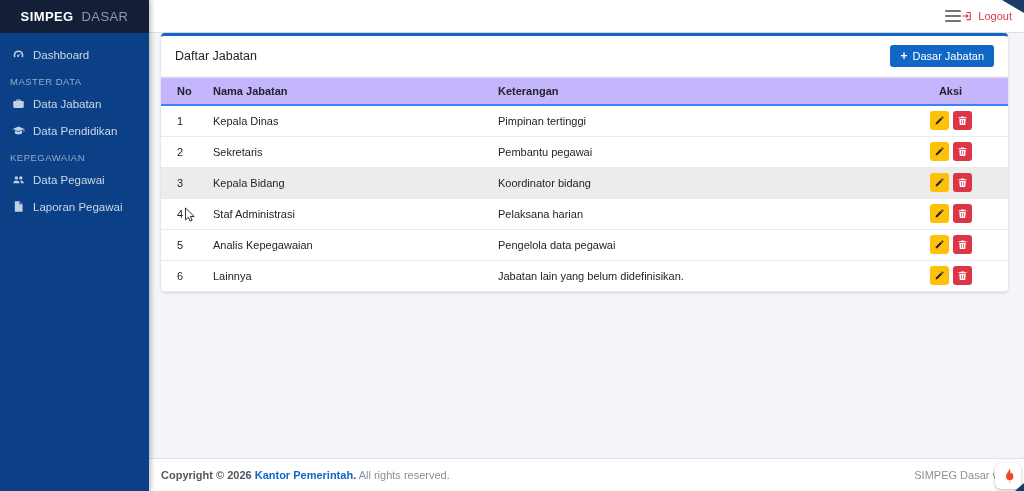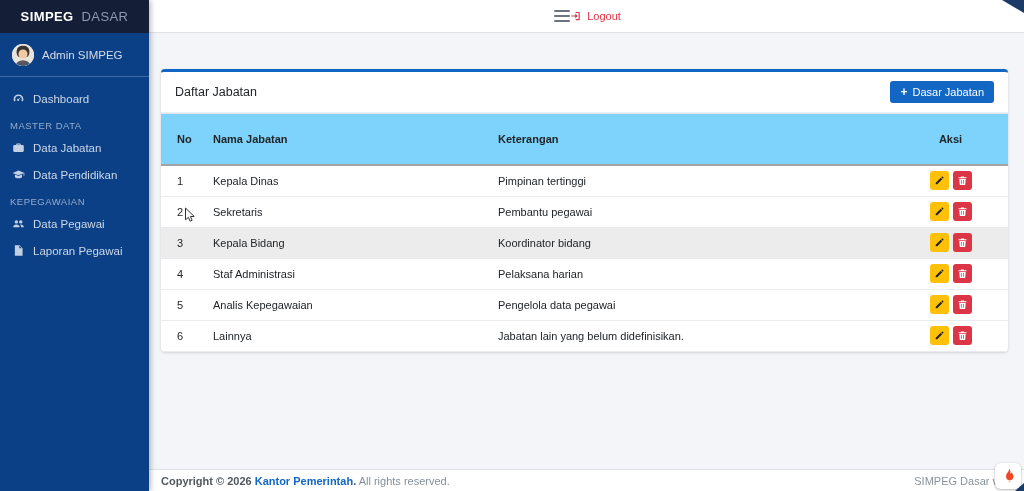--- a/index.html
+++ b/index.html
@@ -16,54 +16,54 @@
   .user-panel { display:flex; align-items:center; gap:8px; padding:11px 12px 10px 12px; border-bottom:1px solid rgba(255,255,255,.22); }
   .avatar { width:22px; height:22px; border-radius:50%; background:#e8e3da; overflow:hidden; flex:none; }
   .user-name { font-size:11.5px; color:#d4dce9; }
   .nav { padding-top:8px; display:flex; flex-direction:column; }
   .nav-item { display:flex; align-items:center; gap:8px; padding:7px 12px; font-size:11.5px; color:#ccd7e8; cursor:pointer; }
   .nav-item svg { width:13px; height:13px; flex:none; fill:#c3cfe2; }
   .nav-header { font-size:9.5px; font-weight:normal; letter-spacing:.5px; color:#97abc9; padding:8px 12px 3px 10px; }
 
   
   .main { flex:1; display:flex; flex-direction:column; min-width:0; }
-  .navbar { height:33px; background:#ffffff; border-bottom:1px solid #dee2e6; display:flex; align-items:center; justify-content:center; padding:0 12px 0 14px; }
+  .navbar { height:33px; background:#ffffff; border-bottom:1px solid #dee2e6; display:flex; align-items:center; justify-content:flex-end; padding:0 12px 0 14px; }
   .hamburger { width:16px; height:12px; display:flex; flex-direction:column; justify-content:space-between; cursor:pointer; }
   .hamburger i { display:block; height:2px; background:#6c757d; border-radius:1px; }
   .logout { display:flex; align-items:center; gap:5px; color:#dc3545; font-size:11px; cursor:pointer; }
   .logout svg { width:12px; height:12px; fill:#dc3545; }
 
   .content { flex:1; background:#f3f5f8; padding:0 16px 0 12px; }
   .page-title { font-size:18px; font-weight:normal; color:#37404a; margin:13px 0 11px 2px; }
 
   
-  .card { background:#fff; border-top:3px solid #1266c4; border-radius:4px; box-shadow:0 0 1px rgba(0,0,0,.15), 0 1px 3px rgba(0,0,0,.12); overflow:hidden;margin-top:36px; }
+  .card { background:#fff; border-top:3px solid #1266c4; border-radius:4px; box-shadow:0 0 1px rgba(0,0,0,.15), 0 1px 3px rgba(0,0,0,.12); overflow:hidden; }
   .card-header { display:flex; align-items:center; justify-content:space-between; padding:9px 14px; border-bottom:1px solid #edf0f2; }
   .card-title { font-size:12.5px; color:#212529; }
   .btn-add { display:inline-flex; align-items:center; gap:5px; background:#1266c4; color:#fff; font-size:11px; border:none; border-radius:3px; padding:5px 10px; cursor:pointer; font-family:inherit; }
   .btn-add .plus { font-weight:bold; font-size:12px; line-height:1; }
 
   table { width:100%; border-collapse:collapse; font-size:11px; color:#212529; }
-  thead th { background:#7dd3fc; border-top:1px solid #dfe3e7; border-bottom:2px solid #a3a3a3; text-align:left; font-weight:bold; font-size:11px; padding:19px 10px; }
+  thead th { background:#c4b5fd; border-top:1px solid #dfe3e7; border-bottom:2px solid #3b82f6; text-align:left; font-weight:bold; font-size:11px; padding:7px 10px; }
   thead th.col-no { width:42px; padding-left:16px; }
   thead th.col-nama { width:285px; }
   thead th.col-aksi { width:115px; text-align:center; }
   tbody td { border-bottom:1px solid #e9ecef; padding:0 10px; height:31px; }
   tbody td.cell-no { padding-left:16px; }
   tbody td.cell-aksi { text-align:center; }
   tbody tr.highlight td { background:#ececec; }
   .action-btns { display:inline-flex; gap:4px; }
   .btn-sq { width:19px; height:19px; border:none; border-radius:3px; display:inline-flex; align-items:center; justify-content:center; cursor:pointer; padding:0; }
   .btn-edit { background:#ffc107; }
   .btn-edit svg { width:11px; height:11px; fill:#212529; }
   .btn-del { background:#dc3545; }
   .btn-del svg { width:11px; height:11px; fill:#ffffff; }
 
   
-  .footer { height:22px; background:#fff; border-top:1px solid #dee2e6; display:flex; align-items:center; justify-content:space-between; padding:0 26px 0 12px; font-size:11px; color:#869099; }
+  .footer { height:33px; background:#fff; border-top:1px solid #dee2e6; display:flex; align-items:center; justify-content:space-between; padding:0 26px 0 12px; font-size:11px; color:#869099; }
   .footer .left b { color:#51585e; }
   .footer .left a { color:#1266c4; font-weight:bold; text-decoration:none; }
   .footer .right { color:#8a939b; }
 
   
   .corner-tri-top { position:absolute; top:0; right:0; width:0; height:0; border-left:22px solid transparent; border-top:13px solid #1c3a68; z-index:9; }
   .ci-badge { position:absolute; right:3px; bottom:2px; width:26px; height:26px; background:#fff; border-radius:6px; box-shadow:0 1px 3px rgba(0,0,0,.3); display:flex; align-items:center; justify-content:center; z-index:9; cursor:pointer; }
   .ci-badge svg { width:15px; height:17px; }
   .corner-tri-bot { position:absolute; bottom:0; right:0; width:0; height:0; border-left:9px solid transparent; border-bottom:8px solid #1c3a68; z-index:10; }
   .mouse-cursor { position:absolute; left:184px; top:207px; z-index:20; pointer-events:none; }
@@ -73,32 +73,20 @@
 <body>
 
 <div class="app">
 
   <aside class="sidebar">
     <div class="brand">
       <b>SIMPEG</b>
       <span class="sub">DASAR</span>
     </div>
 
-    <div class="user-panel">
-      <span class="avatar">
-        <svg viewBox="0 0 24 24" width="22" height="22">
-          <rect width="24" height="24" fill="#e9e4db"></rect>
-          <path d="M5 9c0-5 3-7 7-7s7 2 7 7c0 2-1 4-2 5H7c-1-1-2-3-2-5z" fill="#3a3430"></path>
-          <circle cx="12" cy="11" r="5" fill="#f0c9a5"></circle>
-          <path d="M4 24c0-4 4-6 8-6s8 2 8 6z" fill="#4a5a6a"></path>
-          <path d="M11 18h2l-1 5z" fill="#c0392b"></path>
-        </svg>
-      </span>
-      <span class="user-name">Admin SIMPEG</span>
-    </div>
 
     <nav class="nav">
       <div class="nav-item">
         <svg viewBox="0 0 16 16">
             <path d="M8 3a6 6 0 0 0-6 6c0 .93.21 1.8.6 2.6l1.8-.9A4 4 0 0 1 4 9a4 4 0 0 1 8 0c0 .6-.14 1.18-.4 1.7l1.8.9c.39-.8.6-1.67.6-2.6a6 6 0 0 0-6-6z"></path>
             <path d="M8.7 9.2 11.2 6 7.9 8.5a1.3 1.3 0 1 0 .8.7z"></path>
           </svg>
         <span>Dashboard</span>
       </div>
 

